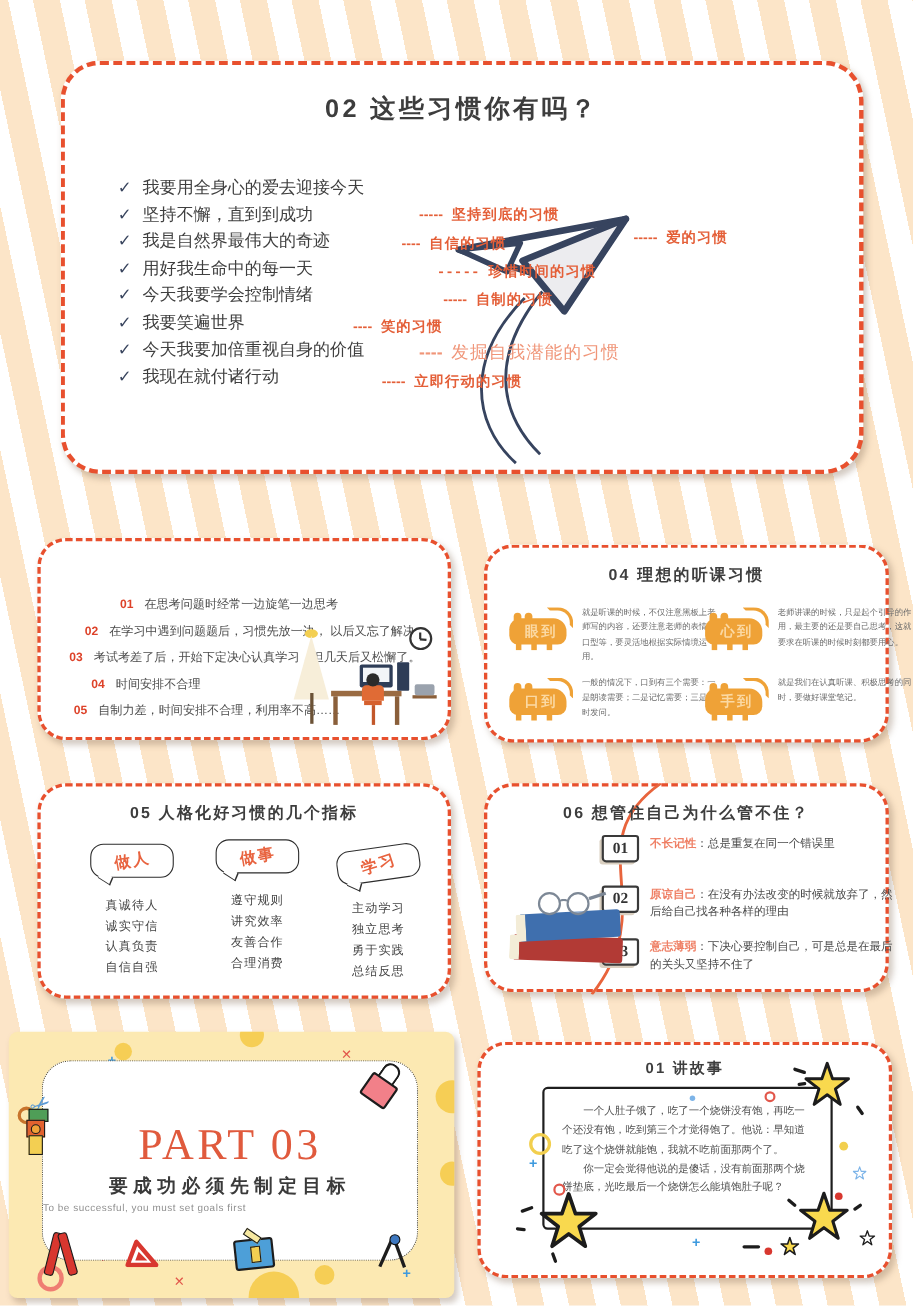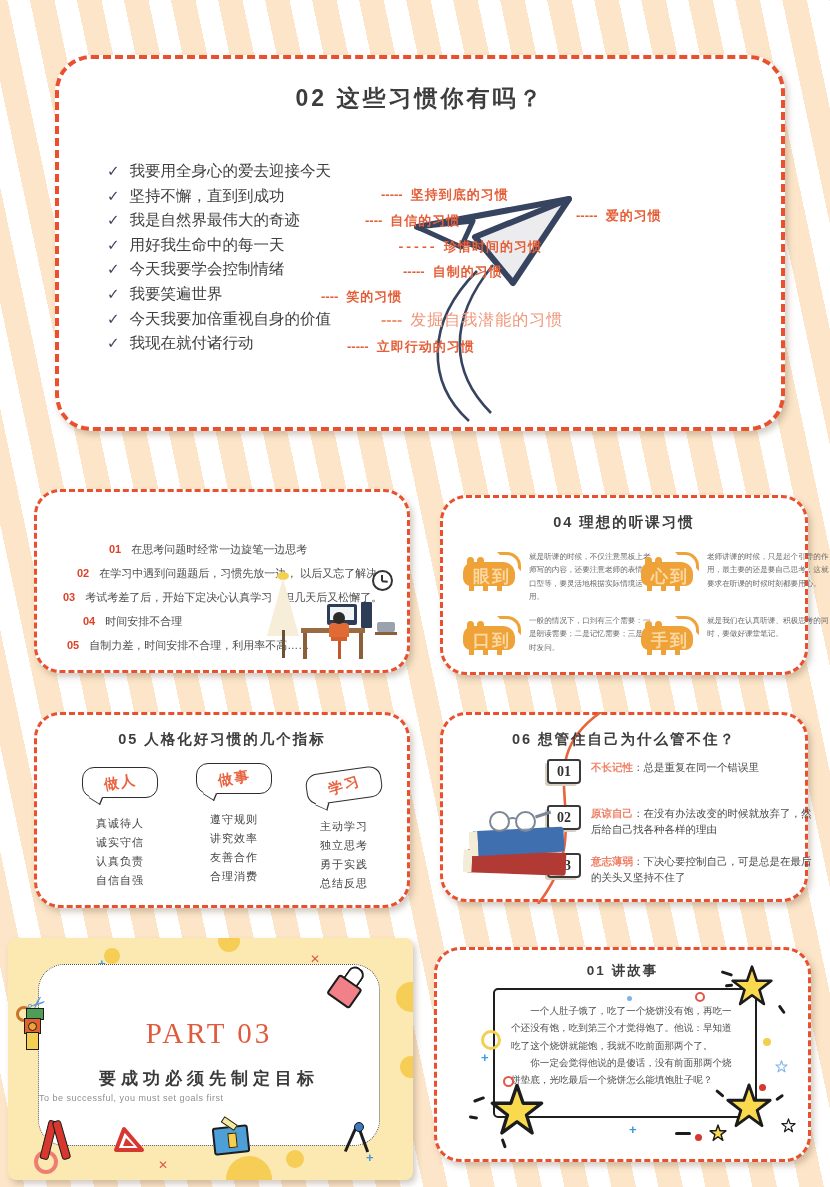--- a/index.html
+++ b/index.html
@@ -50,21 +50,21 @@
   .clock i.m{transform:rotate(95deg);transform-origin:bottom;}
 
   
   .s04{left:440px;top:495px;width:368px;height:180px;border-radius:26px;}
   .cat-item{position:absolute;display:flex;align-items:flex-start;}
   .cat{position:relative;width:58px;height:34px;margin-top:6px;flex:0 0 auto;}
   .cat-body{position:absolute;left:0;top:6px;width:52px;height:24px;background:#efa237;border-radius:10px 12px 8px 8px;}
   .cat-ear{position:absolute;top:1px;width:7px;height:7px;background:#efa237;border-radius:50% 50% 0 0;}
   .cat-tail{position:absolute;right:0;top:-4px;width:18px;height:13px;border:3.5px solid #efa237;border-left-color:transparent;border-bottom-color:transparent;border-radius:0 14px 0 0;}
   .cat-leg{position:absolute;top:29px;width:5px;height:6px;background:#efa237;}
-  .cat-label{position:absolute;left:6px;top:9px;width:46px;text-align:center;font-size:17px;font-weight:bold;color:#fbd9a3;letter-spacing:2px;}
+  .cat-label{position:absolute;left:6px;top:9px;width:46px;text-align:center;font-size:13px;font-weight:bold;color:#fbd9a3;letter-spacing:2px;}
   .cat-text{margin-left:8px;width:128px;font-size:7.6px;line-height:1.75;color:#6b6b6b;}
 
   
   .s05{left:34px;top:712px;width:376px;height:196px;border-radius:26px;}
   .bub-col{position:absolute;width:110px;text-align:center;}
   .bubble{position:relative;display:inline-block;min-width:58px;padding:5px 8px;border:1.7px solid #2d2d2d;border-radius:12px;background:#fff;}
   .bubble:after{content:"";position:absolute;left:8px;bottom:-6px;width:9px;height:9px;background:#fff;border-left:1.7px solid #2d2d2d;border-bottom:1.7px solid #2d2d2d;transform:skewX(30deg) rotate(-45deg);}
   .bubble span{display:inline-block;font-size:14.5px;font-weight:bold;color:#e8633f;letter-spacing:2px;transform:rotate(-10deg);}
   .bub-lines{margin-top:16px;font-size:11px;color:#454545;line-height:19px;letter-spacing:1px;}
 
@@ -79,21 +79,21 @@
   .book-blue{position:absolute;left:6px;top:22px;width:86px;height:25px;background:#3f6fae;border-left:9px solid #f3ecd7;border-radius:3px;transform:rotate(-3deg);box-shadow:inset 0 -4px 0 #35движ;}
   .book-red{position:absolute;left:0px;top:44px;width:94px;height:23px;background:#b23a35;border-left:9px solid #f3ecd7;border-radius:3px;transform:rotate(2deg);}
   .glasses{position:absolute;left:26px;top:2px;width:60px;height:24px;}
   .lens{position:absolute;top:2px;width:17px;height:17px;border:2.5px solid #7d8painted;border:2.5px solid #7d8896;border-radius:50%;background:rgba(255,255,255,.4);}
   .bridge{position:absolute;left:19px;top:8px;width:9px;height:5px;border-top:2.5px solid #7d8896;border-radius:50%;}
   .g-arm{position:absolute;left:46px;top:4px;width:16px;height:2.5px;background:#7d8896;transform:rotate(-18deg);}
 
   
   .p03{left:8px;top:938px;width:405px;height:242px;border-radius:8px;background:#fce9b2;box-shadow:3px 4px 6px rgba(140,115,95,.38);position:absolute;overflow:hidden;}
   .p03-inner{position:absolute;left:30px;top:26px;width:340px;height:180px;background:#fff;border:1.6px dotted #55503e;border-radius:26px;}
-  .p03-title{position:absolute;left:0;right:0;top:52px;text-align:center;font-family:"Liberation Serif",serif;font-size:29px;color:#e05a3d;letter-spacing:3px;}
+  .p03-title{position:absolute;left:0;right:0;top:52px;text-align:center;font-family:"Liberation Serif",serif;font-size:40px;color:#e05a3d;letter-spacing:3px;}
   .p03-sub{position:absolute;left:0;right:0;top:102px;text-align:center;font-size:17px;font-weight:bold;color:#3a3a3a;letter-spacing:5px;}
   .p03-en{position:absolute;left:0;right:0;top:128px;text-align:left;font-size:9px;color:#8f8f8f;letter-spacing:.5px;}
   .dot{position:absolute;border-radius:50%;}
   .mark{position:absolute;font-weight:bold;}
   .tri-red{position:absolute;width:34px;height:26px;}
   .ntb{position:absolute;left:205px;top:188px;width:32px;height:24px;background:#4d9fd8;border:2px solid #1d1d1d;border-radius:3px;transform:rotate(-6deg);}
   .ntb i{position:absolute;left:8px;top:-8px;width:14px;height:5px;background:#f7e9a0;border:1.5px solid #1d1d1d;transform:rotate(40deg);}
   .ntb b{position:absolute;left:13px;top:5px;width:7px;height:13px;background:#f3cf52;border:1px solid #1d1d1d;}
   .compass{position:absolute;left:330px;top:186px;width:40px;height:34px;}
   .compass i{position:absolute;left:18px;top:0;width:2.5px;height:30px;background:#1d1d1d;transform-origin:top;}

